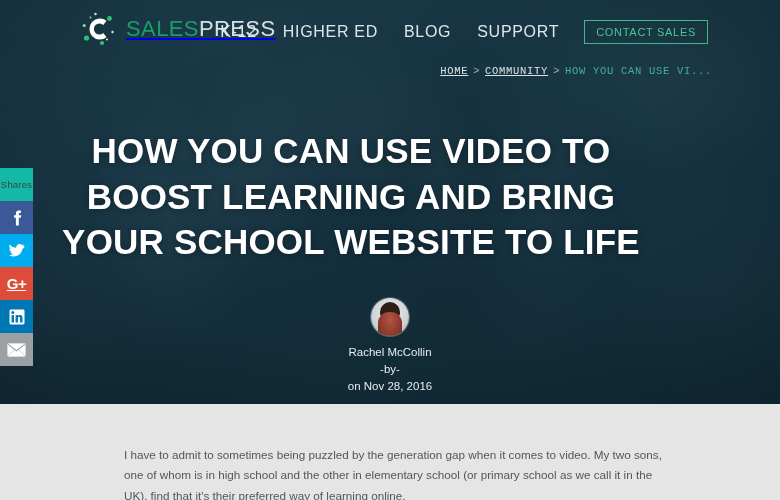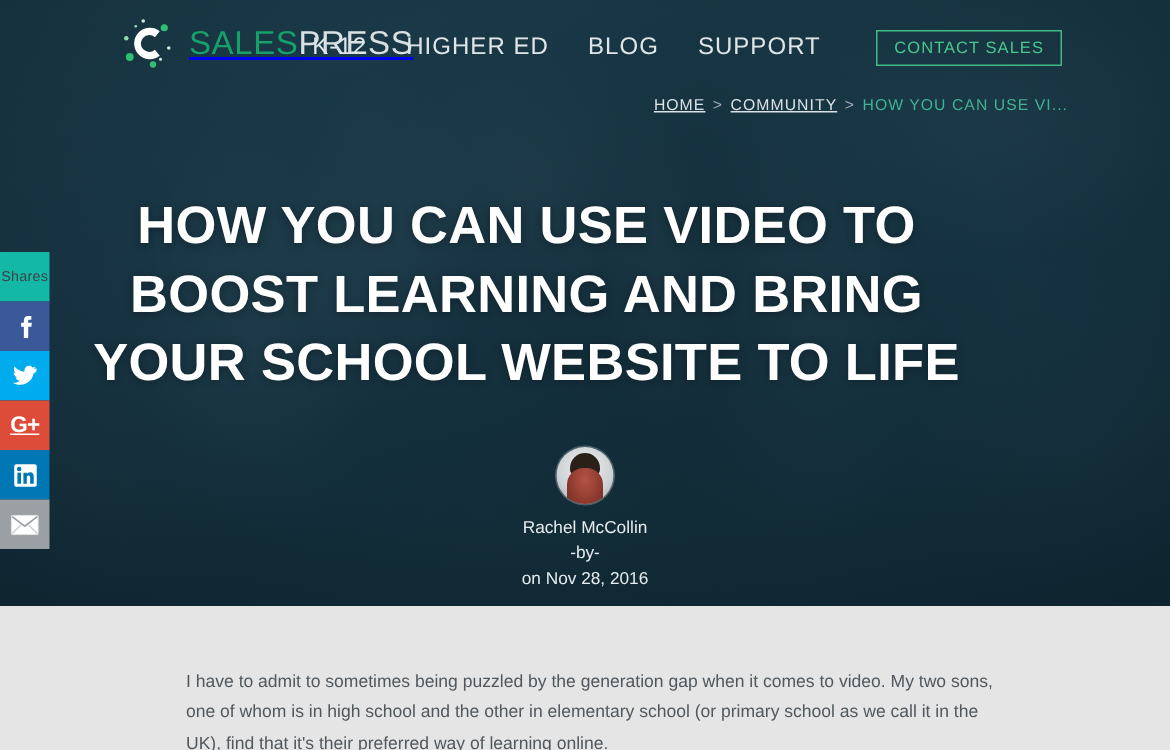--- a/index.html
+++ b/index.html
@@ -62,32 +62,32 @@
   .logo-text { margin-left:6px; font-size:22px; letter-spacing:0.4px; font-weight:400; line-height:1; }
   .logo-campus { color:#17a06a; }
   .logo-press  { color:#d8e0e4; }
 
   .nav { position:absolute; right:72px; top:20px; display:flex; align-items:center; gap:0px; }
   .nav a {
     color:#dfe6ea; font-size:16px; letter-spacing:0.7px;
     text-decoration:none; padding:0 13px; white-space:nowrap;
   }
   .nav .cta {
-    margin-left:24px; padding:5px 11px;
+    margin-left:12px; padding:5px 11px;
     border:1px solid #3cbd86; color:#49c98e;
     font-size:11px; letter-spacing:0.7px;
   }
 
   
   .breadcrumb {
     position:absolute; right:68px; top:64px; z-index:6;
     font-size:10.5px; letter-spacing:0.7px; color:#cfd9de; white-space:nowrap;
   }
   .breadcrumb .sep { color:#9fb0b8; margin:0 5px; }
-  .breadcrumb .crumb { color:#dbe3e7; }
+  .breadcrumb .crumb { color:#dbe3e7;font-family:Liberation Mono, monospace; }
   .breadcrumb .crumb.active { color:#3fb394; }
 
   
   .hero-title {
     position:absolute; left:0; top:128px; width:702px; z-index:6;
     text-align:center; color:#ffffff;
     font-size:35px; font-weight:bold; line-height:1.30;
     letter-spacing:0.2px;
     text-shadow:0 1px 6px rgba(0,0,0,0.30);
     padding:0 60px;

